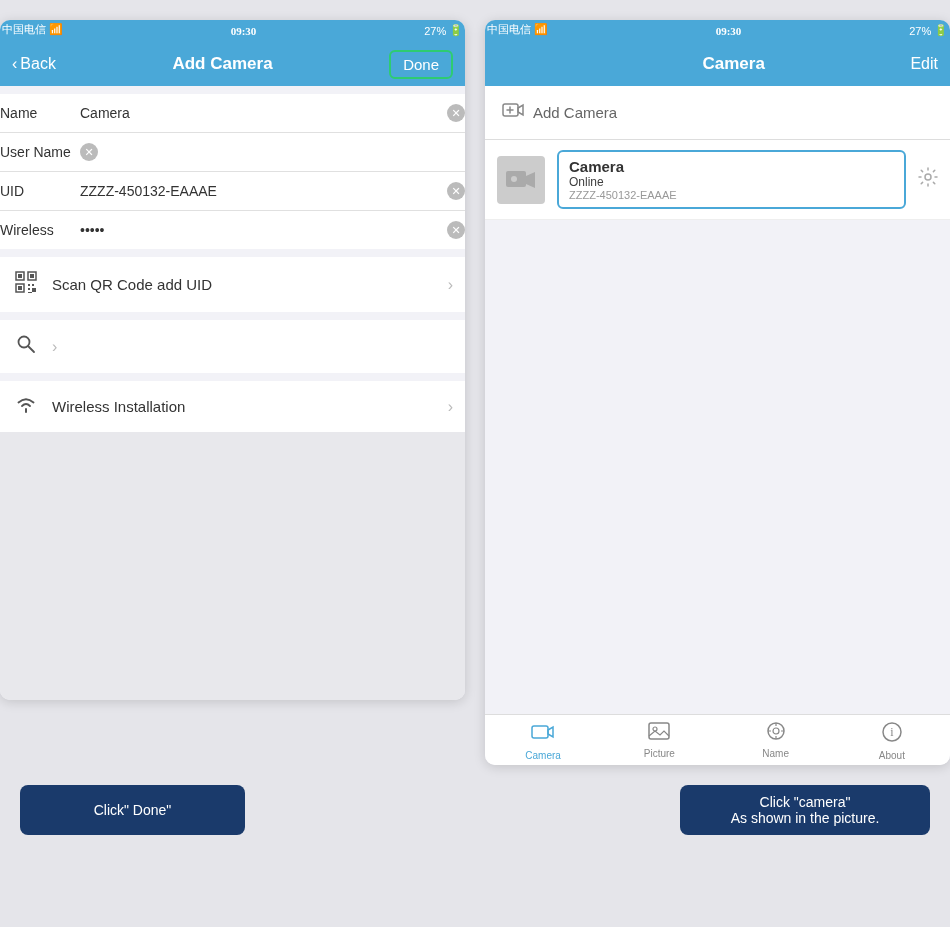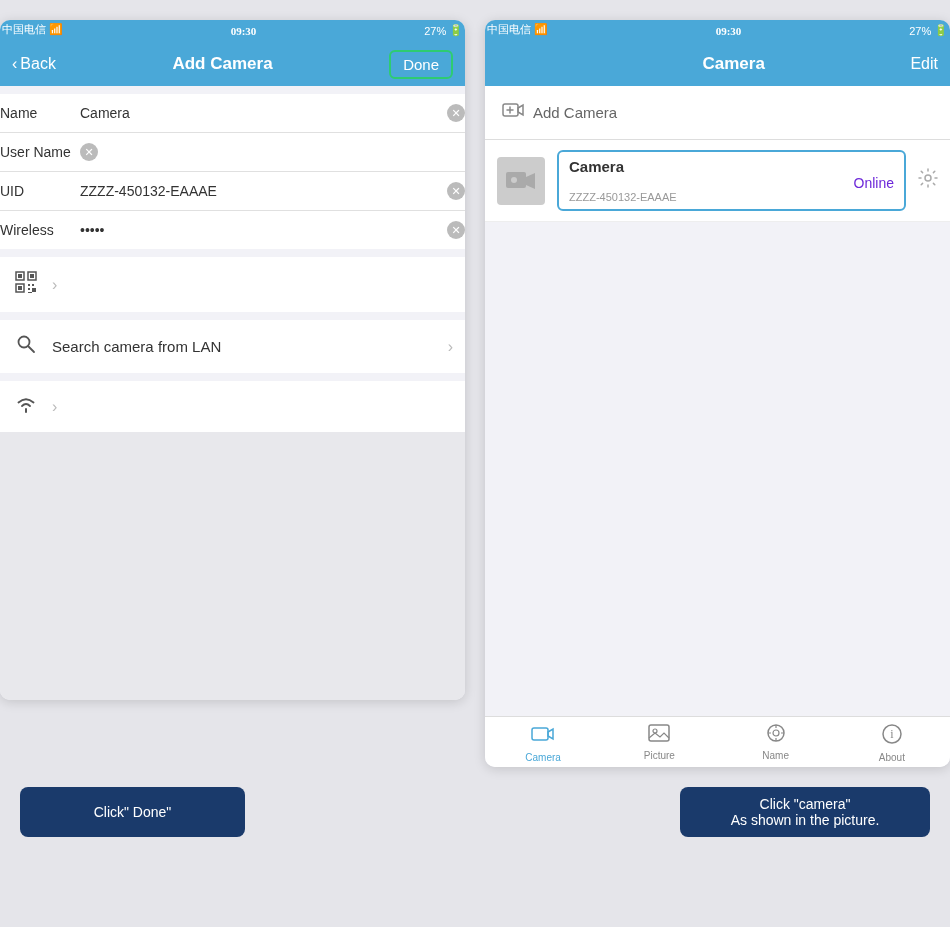--- a/index.html
+++ b/index.html
@@ -237,23 +237,22 @@
       border: 2px solid #4aa8d8;
       border-radius: 6px;
       padding: 6px 10px;
     }
     .camera-name {
       font-size: 15px;
       font-weight: 600;
       color: #333;
     }
     .camera-status {
-      font-size: 14px;
-      color: #6d28d9;
-      text-align: right;
+      font-size: 12px;
+      color: #404040;
     }
     .camera-uid {
       font-size: 11px;
       color: #999;
     }
     .camera-gear {
       font-size: 18px;
       color: #999;
       cursor: pointer;
     }
@@ -343,50 +342,51 @@
             <rect x="15" y="3" width="4" height="4" fill="#555"></rect>
             <rect x="1" y="13" width="8" height="8" fill="none" stroke="#555" stroke-width="1.5"></rect>
             <rect x="3" y="15" width="4" height="4" fill="#555"></rect>
             <rect x="13" y="13" width="2" height="2" fill="#555"></rect>
             <rect x="13" y="17" width="2" height="2" fill="#555"></rect>
             <rect x="17" y="13" width="2" height="2" fill="#555"></rect>
             <rect x="17" y="17" width="4" height="4" fill="#555"></rect>
             <rect x="13" y="21" width="4" height="1" fill="#555"></rect>
           </svg>
         </span>
+        <span class="list-label">Scan QR Code add UID</span>
         <span class="list-chevron">›</span>
       </div>
     </div>
 
     <div class="divider"></div>
 
     <div class="list-section">
       <div class="list-row">
         <span class="list-icon">
           <svg width="20" height="20" viewBox="0 0 20 20">
             <circle cx="8" cy="8" r="5.5" fill="none" stroke="#555" stroke-width="1.8"></circle>
             <line x1="12.5" y1="12.5" x2="18" y2="18" stroke="#555" stroke-width="1.8" stroke-linecap="round"></line>
           </svg>
         </span>
-        <span class="list-label">Search camera from LAN</span>
         <span class="list-chevron">›</span>
       </div>
     </div>
 
     <div class="divider"></div>
 
     <div class="list-section">
       <div class="list-row">
         <span class="list-icon">
           <svg width="22" height="18" viewBox="0 0 22 18">
             <path d="M11 14 L11 17" stroke="#555" stroke-width="2" stroke-linecap="round"></path>
             <path d="M7 11 Q11 7 15 11" fill="none" stroke="#555" stroke-width="1.8" stroke-linecap="round"></path>
             <path d="M3.5 7.5 Q11 1 18.5 7.5" fill="none" stroke="#555" stroke-width="1.8" stroke-linecap="round"></path>
           </svg>
         </span>
+        <span class="list-label">Wireless Installation</span>
         <span class="list-chevron">›</span>
       </div>
     </div>
 
     <div class="gray-area"></div>
   </div>
 
   <div class="phone">
 
     <div class="status-bar">

